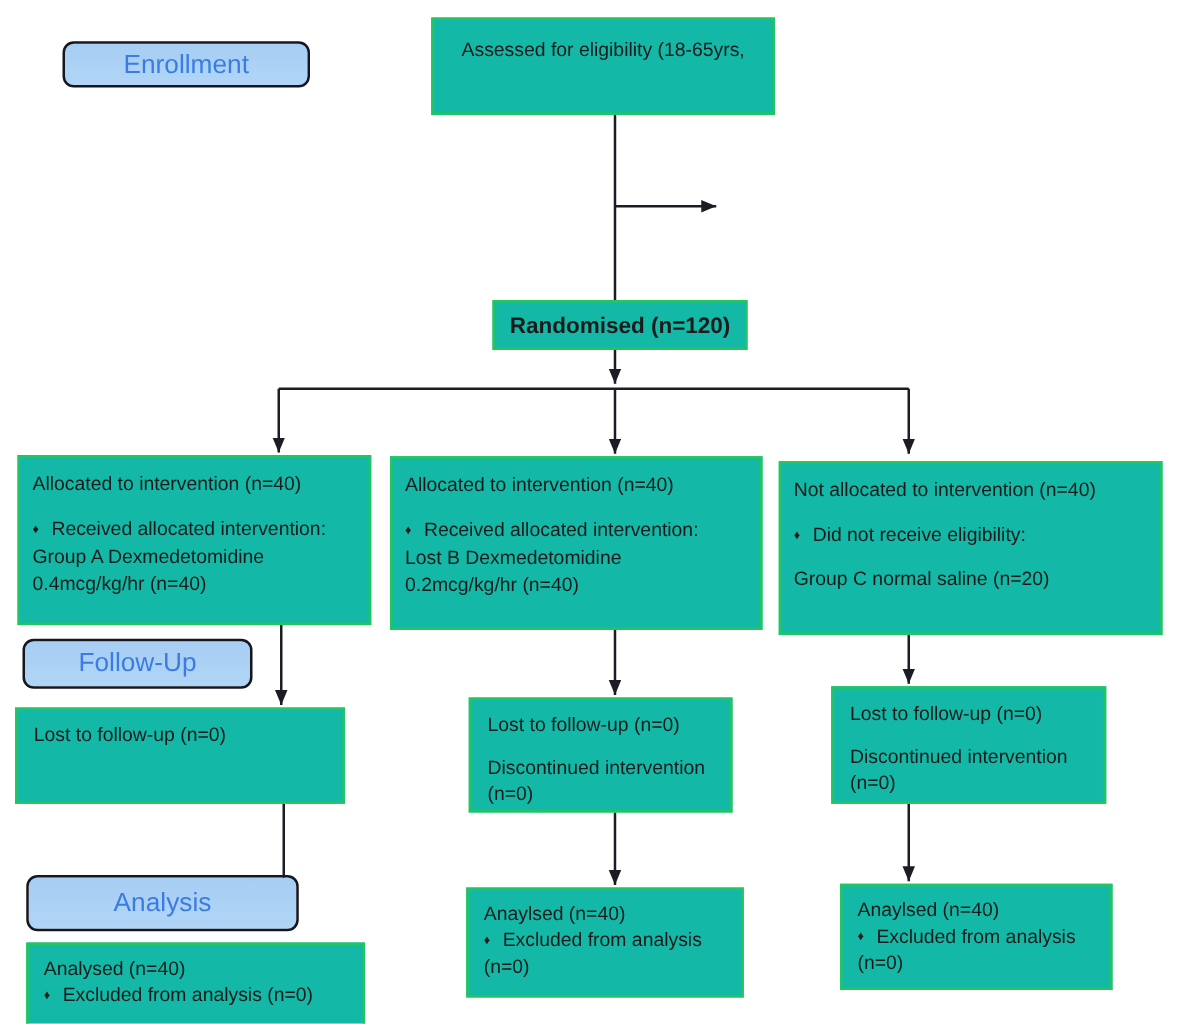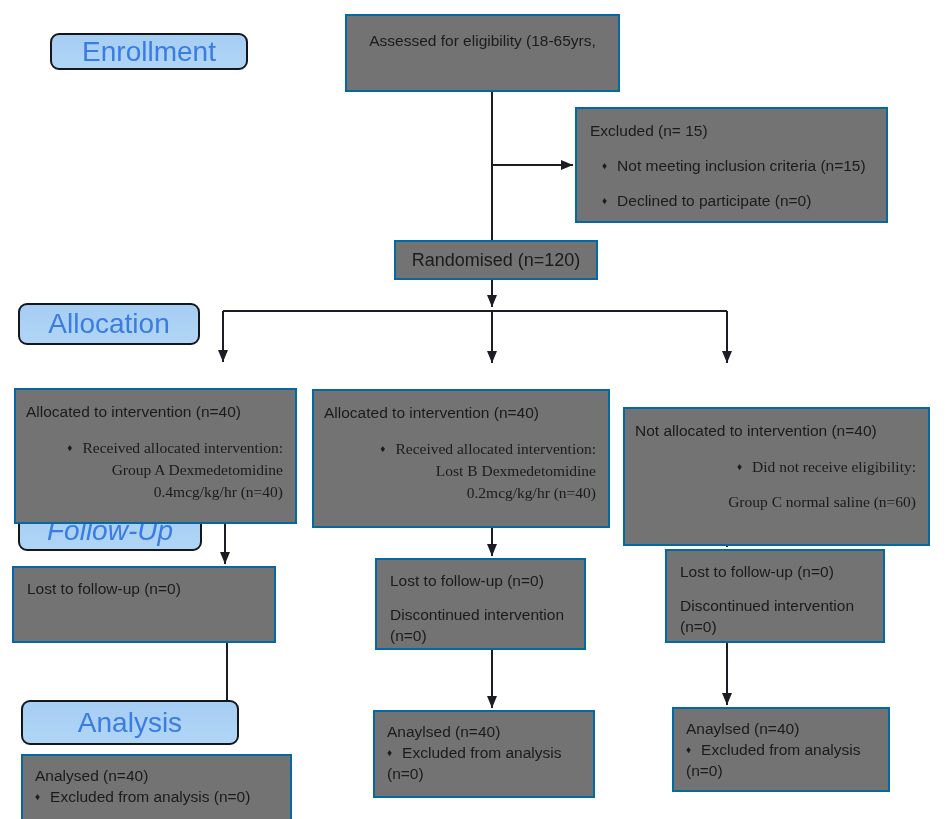--- a/index.html
+++ b/index.html
@@ -5,38 +5,38 @@
   html,body { margin:0; padding:0; background:#ffffff; }
   .canvas {
     position:relative; width:951px; height:819px; background:#ffffff;
     font-family:"Liberation Sans", sans-serif; color:#1b1b1b; overflow:hidden;
   }
   svg.connectors { position:absolute; left:0; top:0; }
   .stage {
     position:absolute; display:flex; align-items:center; justify-content:center;
     background:linear-gradient(180deg,#a6cef3,#b0d5f6);
     border:2px solid #16161e; border-radius:9px;
-    color:#3b7ce2; font-size:28px; box-sizing:border-box;
+    color:#3b7ce2; font-size:21px; box-sizing:border-box;
   }
   .box {
-    position:absolute; background:#737373; border:2px solid #0369a1;
+    position:absolute; background:#14b8a6; border:2px solid #22c55e;
     box-sizing:border-box; font-size:15.5px; line-height:1.35;
   }
-  .center { text-align:right;font-family:Liberation Serif, serif; }
+  .center { text-align:left; }
   .bul { font-size:10px; margin-right:10px; position:relative; top:-2px; }
   
   .assessed { padding-top:13px; text-align:center; line-height:1.6; }
   
   .excluded { padding:12px 8px 0 13px; }
   .ex-bullet { margin:14px 0 0 12px; }
   
   .randomised { display:flex; align-items:center; justify-content:center;
-                font-weight:normal; font-size:18px; }
+                font-weight:bold; font-size:18px; }
   
-  .alloc { padding:12px 12px 0 10px;margin-top:24px; }
+  .alloc { padding:12px 2px 0 10px; }
   .al-title { margin-bottom:15px; }
   .al-detail { line-height:1.42; }
   .al-gap { margin-top:14px; }
   
   .fu { padding:11px 8px 0 13px; }
   .fu-gap { margin-top:13px; }
   
   .an { padding:10px 6px 0 12px; }
 </style>
 </head>
@@ -61,37 +61,27 @@
       <line x1="225" y1="500" x2="225" y2="564" marker-end="url(#arrow)"></line>
       <line x1="492" y1="504" x2="492" y2="556" marker-end="url(#arrow)"></line>
       <line x1="727" y1="504" x2="727" y2="547" marker-end="url(#arrow)"></line>
       <line x1="227" y1="643" x2="227" y2="716" marker-end="url(#arrow)"></line>
       <line x1="492" y1="650" x2="492" y2="708" marker-end="url(#arrow)"></line>
       <line x1="727" y1="643" x2="727" y2="705" marker-end="url(#arrow)"></line>
     </g>
   </svg>
 
   <div class="stage" style="left:50px;top:33px;width:198px;height:37px;">Enrollment</div>
-  <div class="stage" style="left:18px;top:303px;width:182px;height:42px;">Allocation</div>
-  <div class="stage" style="left:18px;top:511px;width:184px;height:40px;font-style:italic;">Follow-Up</div>
+  <div class="stage" style="left:18px;top:511px;width:184px;height:40px;">Follow-Up</div>
   <div class="stage" style="left:21px;top:672px;width:218px;height:45px;margin-top:28px;">Analysis</div>
 
   <div class="box assessed" style="left:345px;top:14px;width:275px;height:78px;">
     <div>Assessed for eligibility (18-65yrs,</div>
   </div>
 
-  <div class="box excluded" style="left:575px;top:107px;width:313px;height:116px;">
-    <div>Excluded (n= 15)</div>
-    <div class="ex-bullet">
-      <span class="bul">♦</span><span>Not meeting inclusion criteria (n=15)</span>
-    </div>
-    <div class="ex-bullet">
-      <span class="bul">♦</span><span>Declined to participate (n=0)</span>
-    </div>
-  </div>
 
   <div class="box randomised" style="left:394px;top:240px;width:204px;height:40px;">Randomised (n=120)</div>
 
   <div class="box alloc" style="left:14px;top:364px;width:283px;height:136px;">
     <div class="al-title">Allocated to intervention (n=40)</div>
     <div class="center">
       <span class="bul">♦</span><span>Received allocated intervention:</span>
     </div>
     <div class="center al-detail">Group A Dexmedetomidine</div>
     <div class="center al-detail">0.4mcg/kg/hr (n=40)</div>
@@ -99,26 +89,26 @@
 
   <div class="box alloc" style="left:312px;top:365px;width:298px;height:139px;">
     <div class="al-title">Allocated to intervention (n=40)</div>
     <div class="center">
       <span class="bul">♦</span><span>Received allocated intervention:</span>
     </div>
     <div class="center al-detail">Lost B Dexmedetomidine</div>
     <div class="center al-detail">0.2mcg/kg/hr (n=40)</div>
   </div>
 
-  <div class="box alloc" style="left:623px;top:383px;width:307px;height:139px;">
+  <div class="box alloc" style="left:623px;top:369px;width:307px;height:139px;">
     <div class="al-title">Not allocated to intervention (n=40)</div>
     <div class="center">
       <span class="bul">♦</span><span>Did not receive eligibility:</span>
     </div>
-    <div class="center al-gap">Group C normal saline (n=60)</div>
+    <div class="center al-gap">Group C normal saline (n=20)</div>
   </div>
 
   <div class="box fu" style="left:12px;top:566px;width:264px;height:77px;">
     <div>Lost to follow-up (n=0)</div>
   </div>
 
   <div class="box fu" style="left:375px;top:558px;width:211px;height:92px;">
     <div>Lost to follow-up (n=0)</div>
     <div class="fu-gap">
       <div>Discontinued intervention</div>

